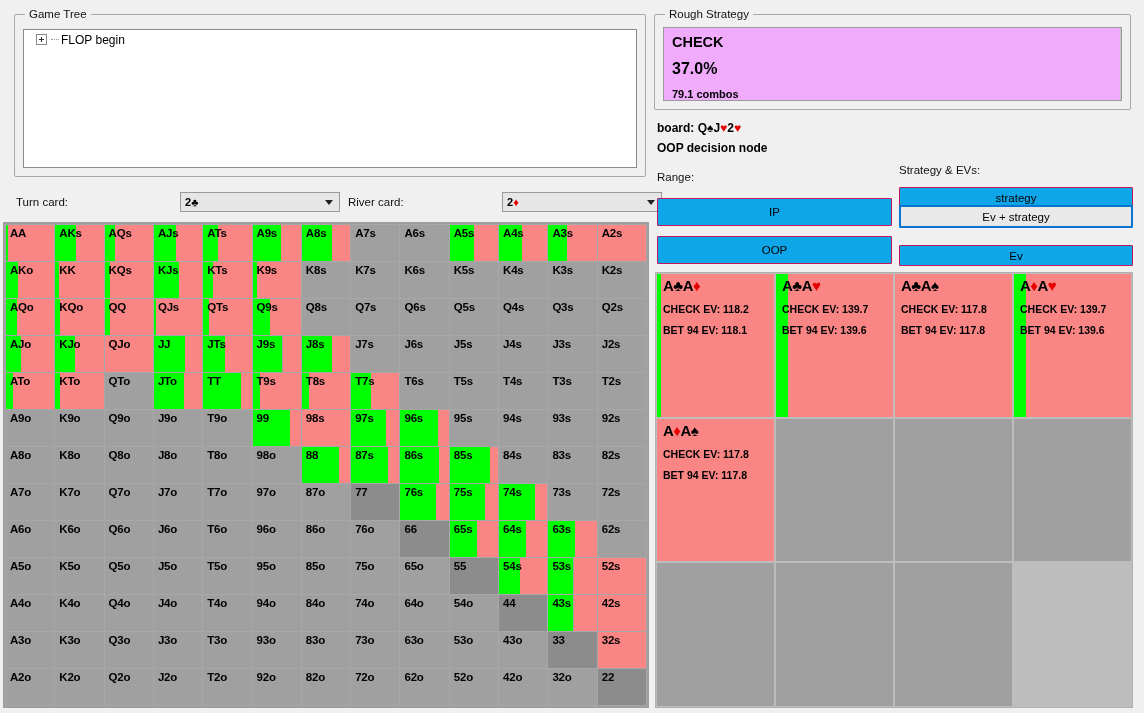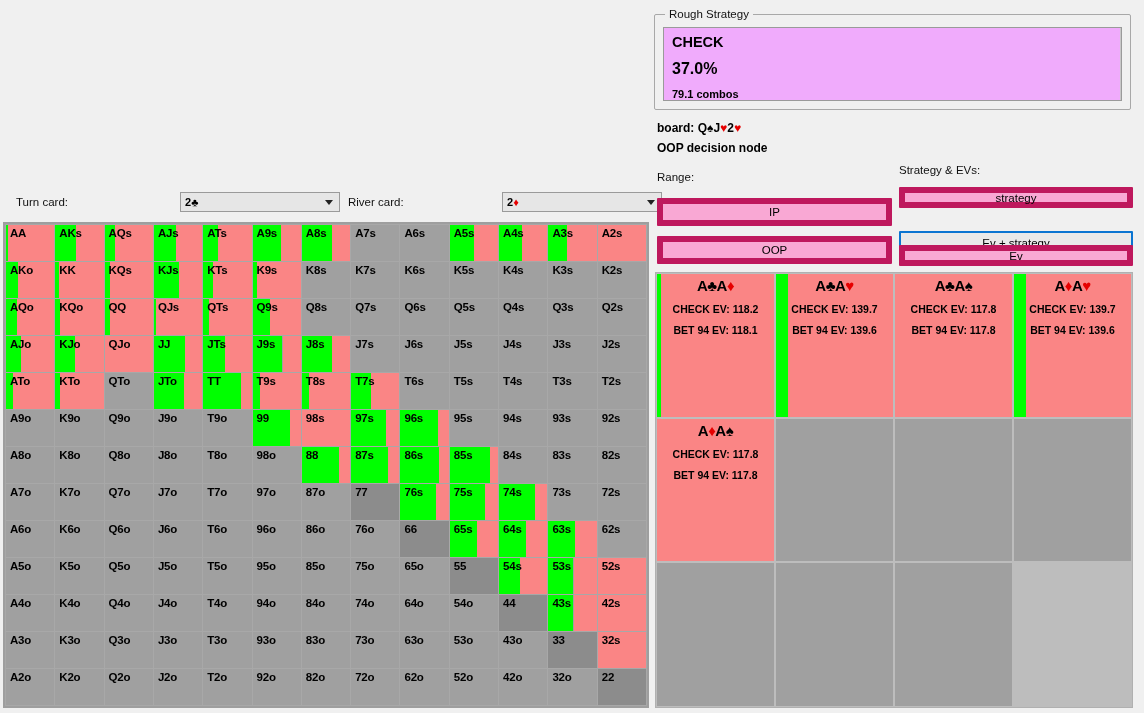--- a/index.html
+++ b/index.html
@@ -166,56 +166,56 @@
 
   .panel-caption {
     position: absolute;
     font-size: 11.5px; color: #111;
   }
   #range-caption { left: 657px; top: 171px; }
   #sev-caption { left: 899px; top: 164px; }
 
   .btn {
     position: absolute;
-    background: #f9a8d4;
-    border: 6px solid #be185d;
+    background: #0ea5e9;
+    border: 1px solid #be185d;
     font-size: 11.5px;
     color: #000;
     display: flex; align-items: center; justify-content: center;
     border-radius: 1px;
   }
   .btn.focused {
     border: 2px solid #0a74d1;
     background: #e9e9e9;
   }
   #btn-ip   { left: 657px; top: 198px; width: 235px; height: 28px; }
   #btn-oop  { left: 657px; top: 236px; width: 235px; height: 28px; }
   #btn-strategy { left: 899px; top: 187px; width: 234px; height: 21px; }
-  #btn-ev-strategy { left: 899px; top: 231px; width: 234px; height: 23px; }
+  #btn-ev-strategy { left: 899px; top: 205px; width: 234px; height: 23px; }
   #btn-ev { left: 899px; top: 245px; width: 234px; height: 21px; }
 
   
   #ev-grid {
     position: absolute;
     left: 655px; top: 272px;
     width: 478px; height: 436px;
     background: #bdbdbd;
     border: 1px solid #b0b0b0;
     display: grid;
     grid-template-columns: repeat(4, 1fr);
     grid-template-rows: repeat(3, 1fr);
     gap: 2px;
     padding: 1px;
   }
   .ev-cell {
     position: relative;
     background: #a0a0a0;
     overflow: hidden;
   }
-  .ev-cell.filled { background: #fa8585; text-align: center; }
+  .ev-cell.filled { background: #fa8585; }
   .ev-cell .ev-green {
     position: absolute; left: 0; top: 0; bottom: 0;
     background: #00ff00;
   }
   .ev-cell .ev-inner {
     position: relative; z-index: 3;
     padding: 4px 6px;
   }
   .ev-cards {
     font-size: 15px; font-weight: bold; color: #000;
@@ -227,20 +227,30 @@
     font-size: 10.5px; font-weight: bold; color: #000;
     margin-bottom: 9px; line-height: 12px;
     white-space: nowrap;
   }
 </style>
 </head>
 <body>
 
 <div id="app">
 
+  <div class="groupbox" id="gametree-box">
+    <div class="gb-title">Game Tree</div>
+    <div id="gametree-list">
+      <div class="tree-row">
+        <div class="tree-expander"></div>
+        <div class="tree-dots"></div>
+        <span class="tree-label">FLOP begin</span>
+      </div>
+    </div>
+  </div>
 
   <div id="cardrow">
     <div class="card-label" style="left:2px;">Turn card:</div>
     <div class="combo" style="left:166px; width:160px;">
       <span class="combo-val">
         <span>2</span><span id="turn-suit" style="color: rgb(0, 0, 0);">♣</span>
       </span>
       <span class="caret"></span>
     </div>
     <div class="card-label" style="left:334px;">River card:</div>

